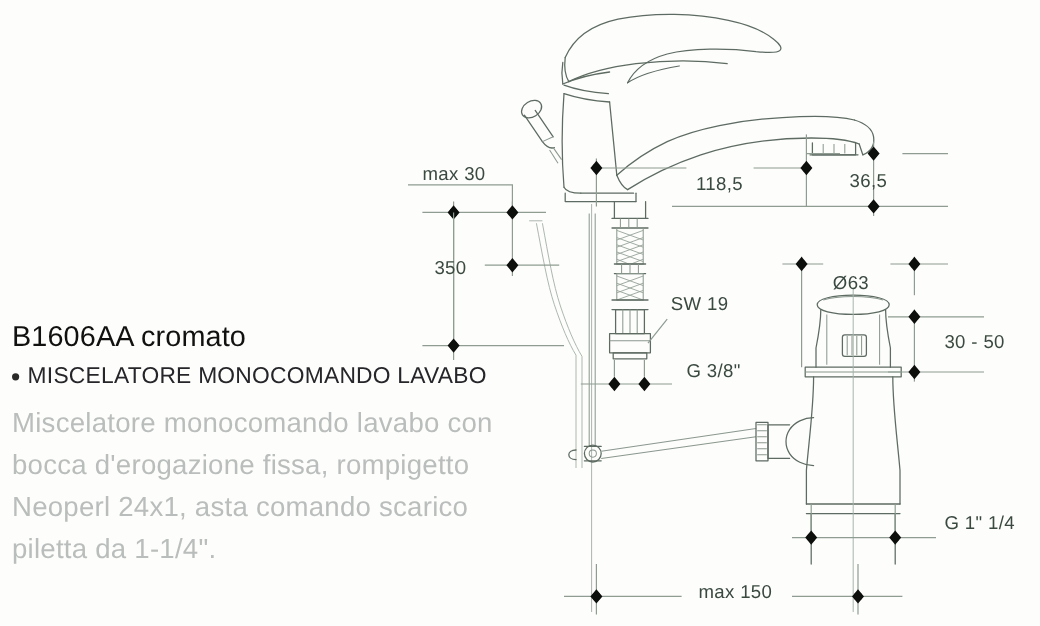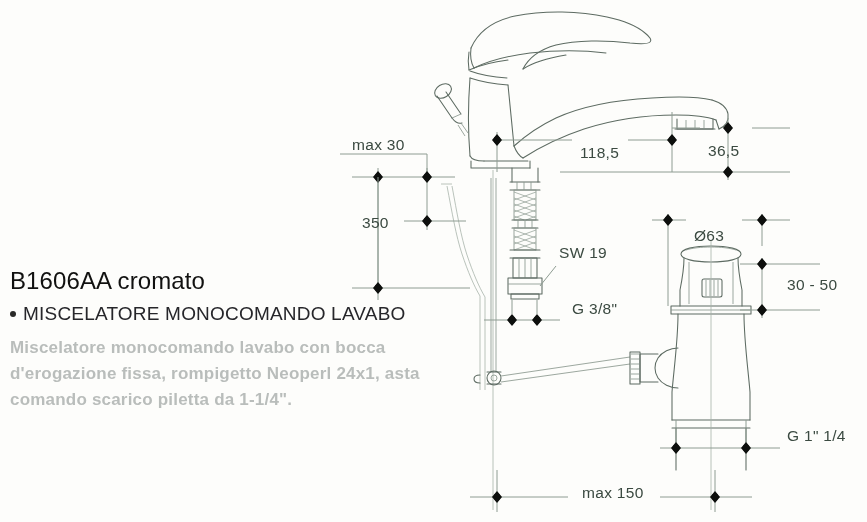--- a/index.html
+++ b/index.html
@@ -22,22 +22,22 @@
   .bulletRow{display:flex;align-items:flex-start;gap:7px;}
   #bulletDot{
     width:6px;height:6px;border-radius:50%;background:#2a2a28;
     margin-top:9px;flex:0 0 auto;
   }
   #prodSubtitle{
     font-size:19px;color:#26262a;line-height:1.30;letter-spacing:.2px;
     margin:0;font-weight:400;
   }
   #prodDesc{
-    margin:8px 0 0 0;font-size:17px;line-height:1.52;
-    color:#b9bdbb;letter-spacing:.2px;font-weight:700;
+    margin:8px 0 0 0;font-size:23px;line-height:1.52;
+    color:#b9bdbb;letter-spacing:.2px;font-weight:400;
   }
 
   
   #draw{position:absolute;left:0;top:0;width:867px;height:522px;}
   .dimline{stroke:#8e9c92;stroke-width:1;fill:none;}
   .outline{stroke:#5d6b62;stroke-width:1.05;fill:none;stroke-linejoin:round;stroke-linecap:round;}
   .outline-thin{stroke:#8a978e;stroke-width:.85;fill:none;}
   .outline-faint{stroke:#a8b4ab;stroke-width:.8;fill:none;}
   .hatch{stroke:#96a39a;stroke-width:.75;fill:none;}
   .ctr{stroke:#a6b2a9;stroke-width:.8;fill:none;}

